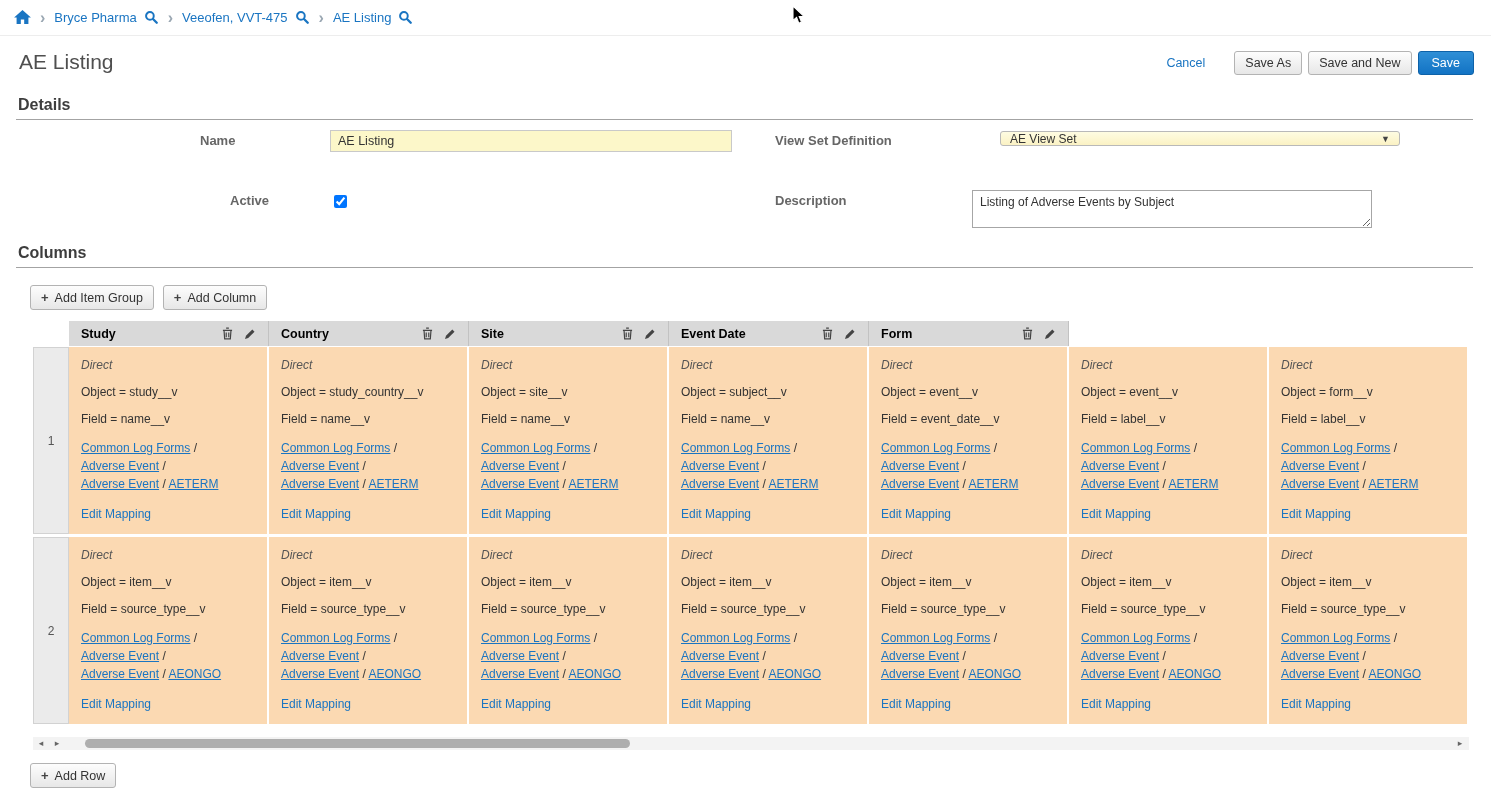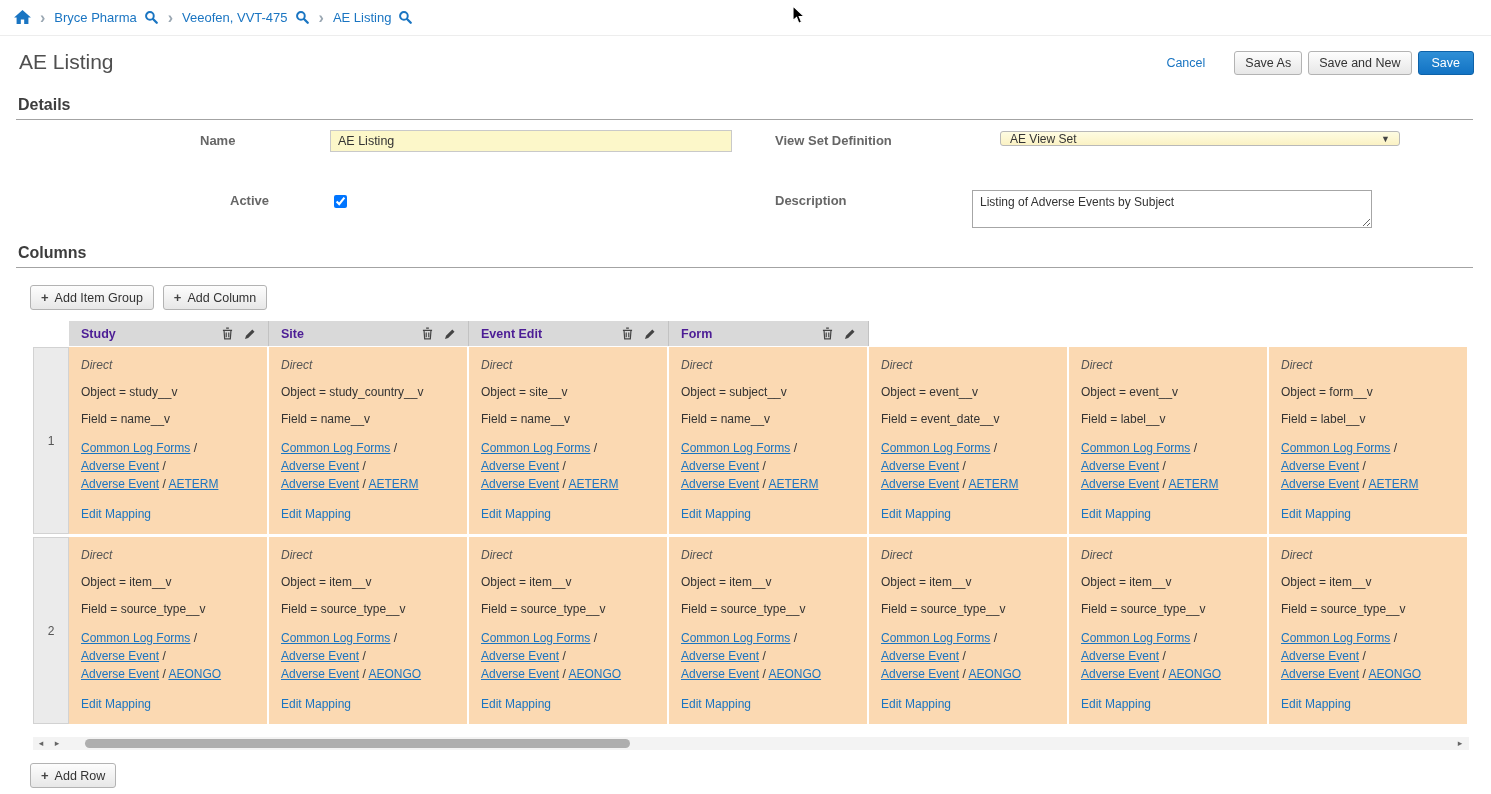--- a/index.html
+++ b/index.html
@@ -51,21 +51,21 @@
     padding: 4px 7px; color: #333; resize: both; }
 
   
   .add-buttons { position: absolute; left: 30px; top: 285px; display: flex; gap: 9px; }
   .plus { font-weight: bold; margin-right: 6px; color: #444; font-size: 13px; }
 
   #table { position: absolute; left: 33px; top: 321px; width: 1436px; }
   .t-header { display: flex; margin-left: 36px; margin-bottom: 1px; }
   .th { width: 200px; height: 25px; background: #d9d9d9; border-right: 1px solid #c2c2c2;
     display: flex; align-items: center; padding: 0 12px; }
-  .th-label { font-size: 12.5px; font-weight: bold; color: #4c1d95; flex: 1; }
+  .th-label { font-size: 12.5px; font-weight: bold; color: #000000; flex: 1; }
   .th-icons { display: flex; gap: 11px; align-items: center; }
   .t-row { display: flex; }
   .t-row + .t-row { margin-top: 3px; }
   .row-num { width: 36px; background: #ebebeb; border: 1px solid #d2d2d2;
     display: flex; align-items: center; justify-content: center; font-size: 12px; color: #555; }
   .cell { width: 200px; background: #fbd9b2; border-right: 2px solid #fff;
     padding: 11px 12px 13px; font-size: 12px; color: #333; }
   .cell-direct { font-style: italic; color: #555; margin-bottom: 13px; }
   .cell-object, .cell-field { margin-bottom: 13px; }
   .cell-links { line-height: 18px; margin-bottom: 14px; max-width: 155px; }
@@ -165,36 +165,51 @@
             </svg>
           </span>
           <span class="icon-btn">
             <svg width="12" height="12" viewBox="0 0 12 12">
               <path d="M1 11l1-3.2 6.3-6.3 2.2 2.2-6.3 6.3z" fill="#444"></path>
             </svg>
           </span>
         </span>
       </div>
       <div class="th">
+        <span class="th-label">Country</span>
+        <span class="th-icons">
+          <span class="icon-btn">
+            <svg width="11" height="13" viewBox="0 0 12 14">
+              <path d="M1 3.5h10M4.5 1.2h3M2.2 3.5l.7 9.3h6.2l.7-9.3M4.6 6v5M7.4 6v5" fill="none" stroke="#444" stroke-width="1.3"></path>
+            </svg>
+          </span>
+          <span class="icon-btn">
+            <svg width="12" height="12" viewBox="0 0 12 12">
+              <path d="M1 11l1-3.2 6.3-6.3 2.2 2.2-6.3 6.3z" fill="#444"></path>
+            </svg>
+          </span>
+        </span>
+      </div>
+      <div class="th">
         <span class="th-label">Site</span>
         <span class="th-icons">
           <span class="icon-btn">
             <svg width="11" height="13" viewBox="0 0 12 14">
               <path d="M1 3.5h10M4.5 1.2h3M2.2 3.5l.7 9.3h6.2l.7-9.3M4.6 6v5M7.4 6v5" fill="none" stroke="#444" stroke-width="1.3"></path>
             </svg>
           </span>
           <span class="icon-btn">
             <svg width="12" height="12" viewBox="0 0 12 12">
               <path d="M1 11l1-3.2 6.3-6.3 2.2 2.2-6.3 6.3z" fill="#444"></path>
             </svg>
           </span>
         </span>
       </div>
       <div class="th">
-        <span class="th-label">Event Edit</span>
+        <span class="th-label">Event Date</span>
         <span class="th-icons">
           <span class="icon-btn">
             <svg width="11" height="13" viewBox="0 0 12 14">
               <path d="M1 3.5h10M4.5 1.2h3M2.2 3.5l.7 9.3h6.2l.7-9.3M4.6 6v5M7.4 6v5" fill="none" stroke="#444" stroke-width="1.3"></path>
             </svg>
           </span>
           <span class="icon-btn">
             <svg width="12" height="12" viewBox="0 0 12 12">
               <path d="M1 11l1-3.2 6.3-6.3 2.2 2.2-6.3 6.3z" fill="#444"></path>
             </svg>

